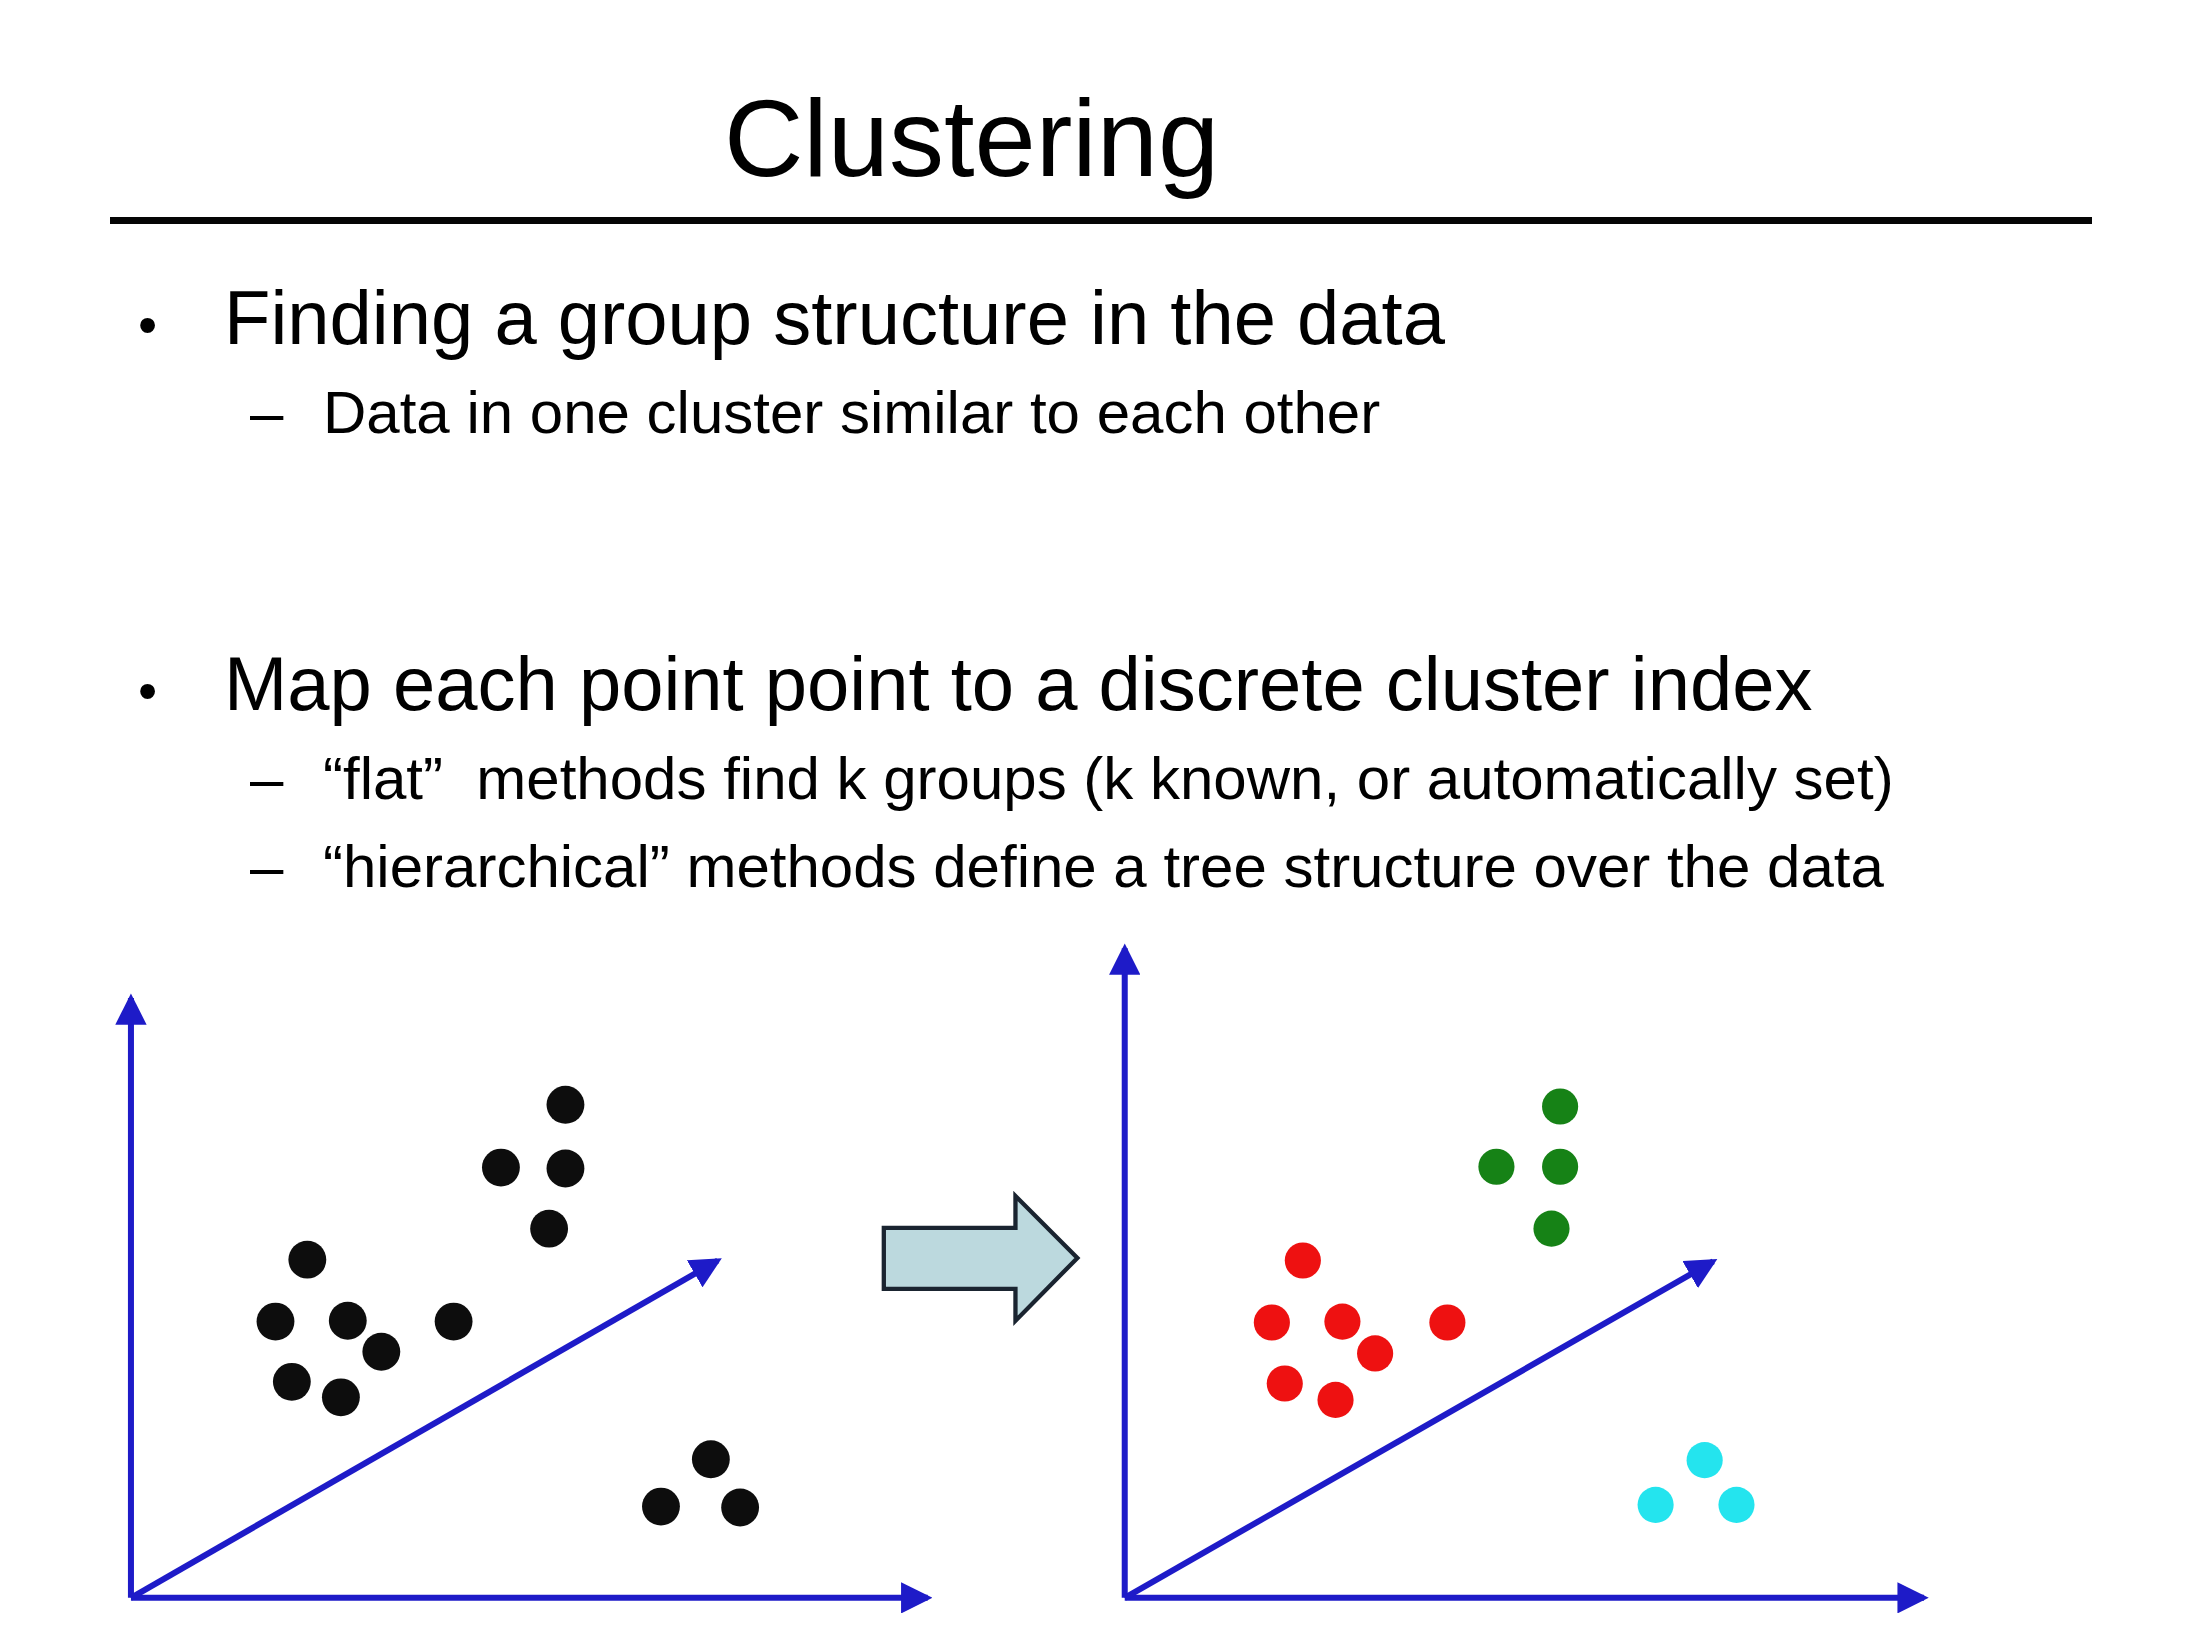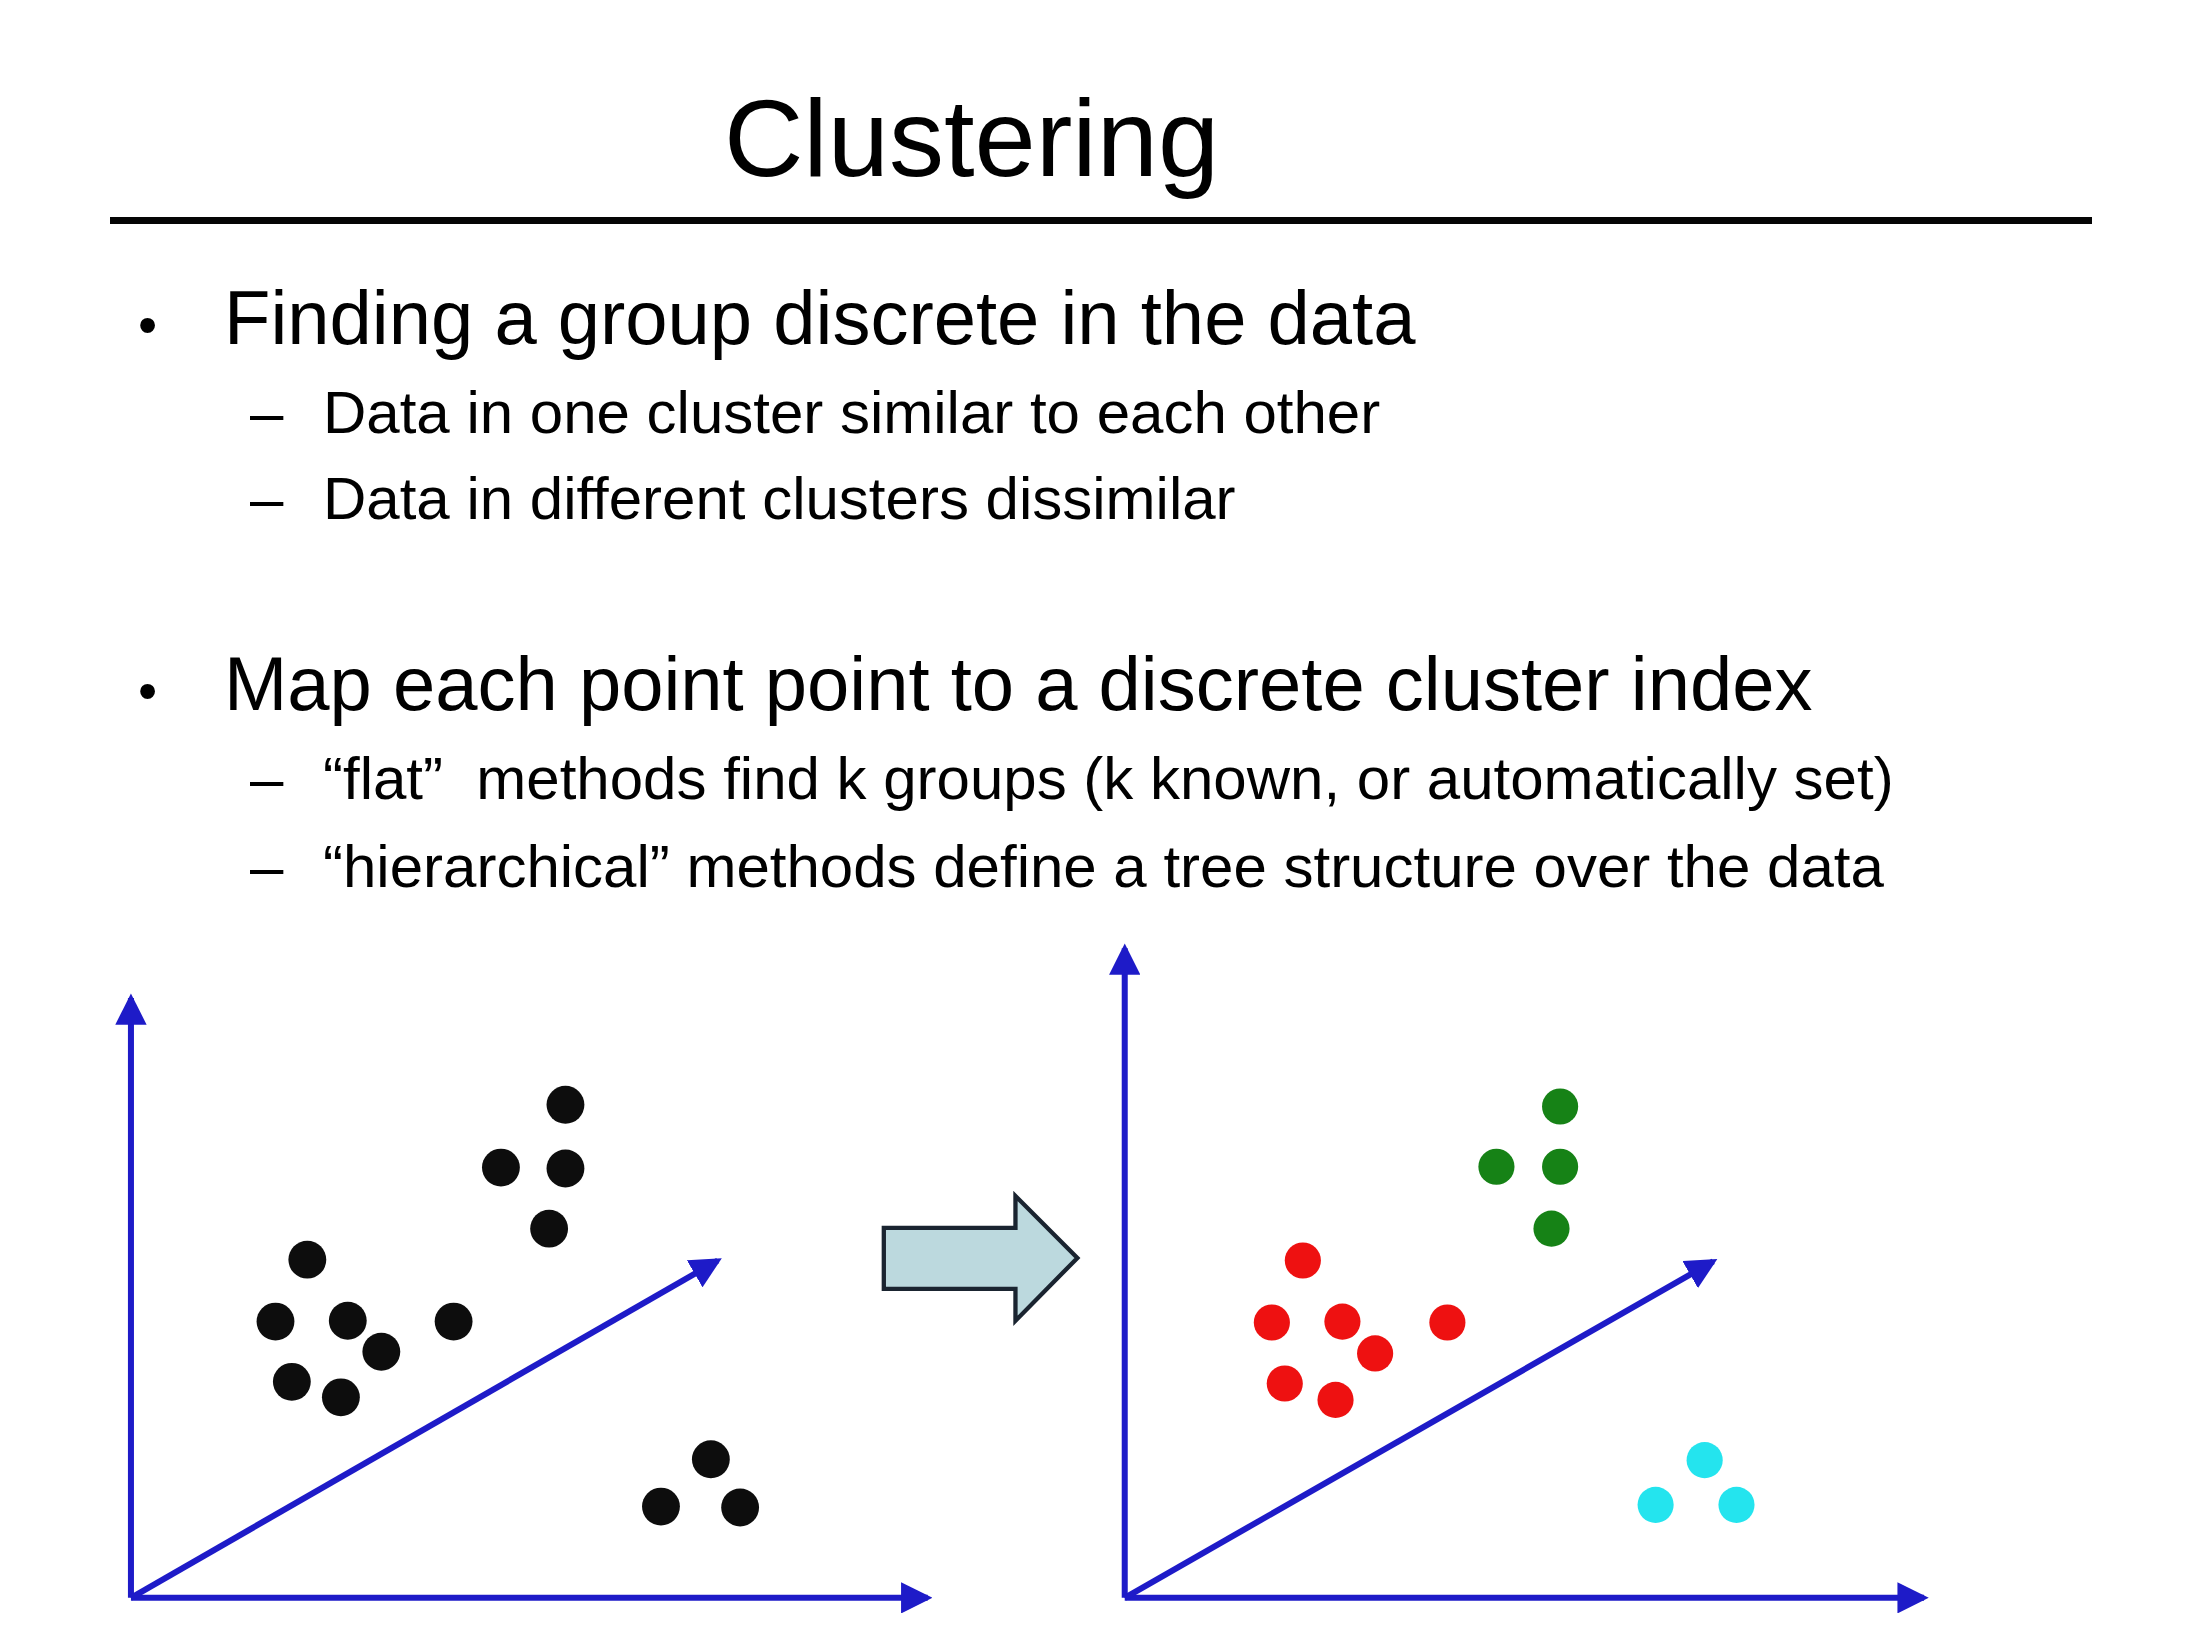--- a/index.html
+++ b/index.html
@@ -70,30 +70,27 @@
 </style>
 </head>
 <body>
 
 <div class="slide">
 
   <div class="title">Clustering</div>
   <div class="title-rule"></div>
 
   <div class="line main b1">
-    <span class="bullet-marker">•</span><span class="line-text">Finding a group discrete in the data</span>
+    <span class="bullet-marker">•</span><span class="line-text">Finding a group structure in the data</span>
   </div>
 
   <div class="line sub s1a">
     <span class="dash-marker">–</span><span class="line-text">Data in one cluster similar to each other</span>
   </div>
 
-  <div class="line sub s1b">
-    <span class="dash-marker">–</span><span class="line-text">Data in different clusters dissimilar</span>
-  </div>
 
   <div class="line main b2">
     <span class="bullet-marker">•</span><span class="line-text">Map each point point to a discrete cluster index</span>
   </div>
 
   <div class="line sub s2a">
     <span class="dash-marker">–</span><span class="line-text">“flat”  methods find k groups (k known, or automatically set)</span>
   </div>
 
   <div class="line sub s2b">

